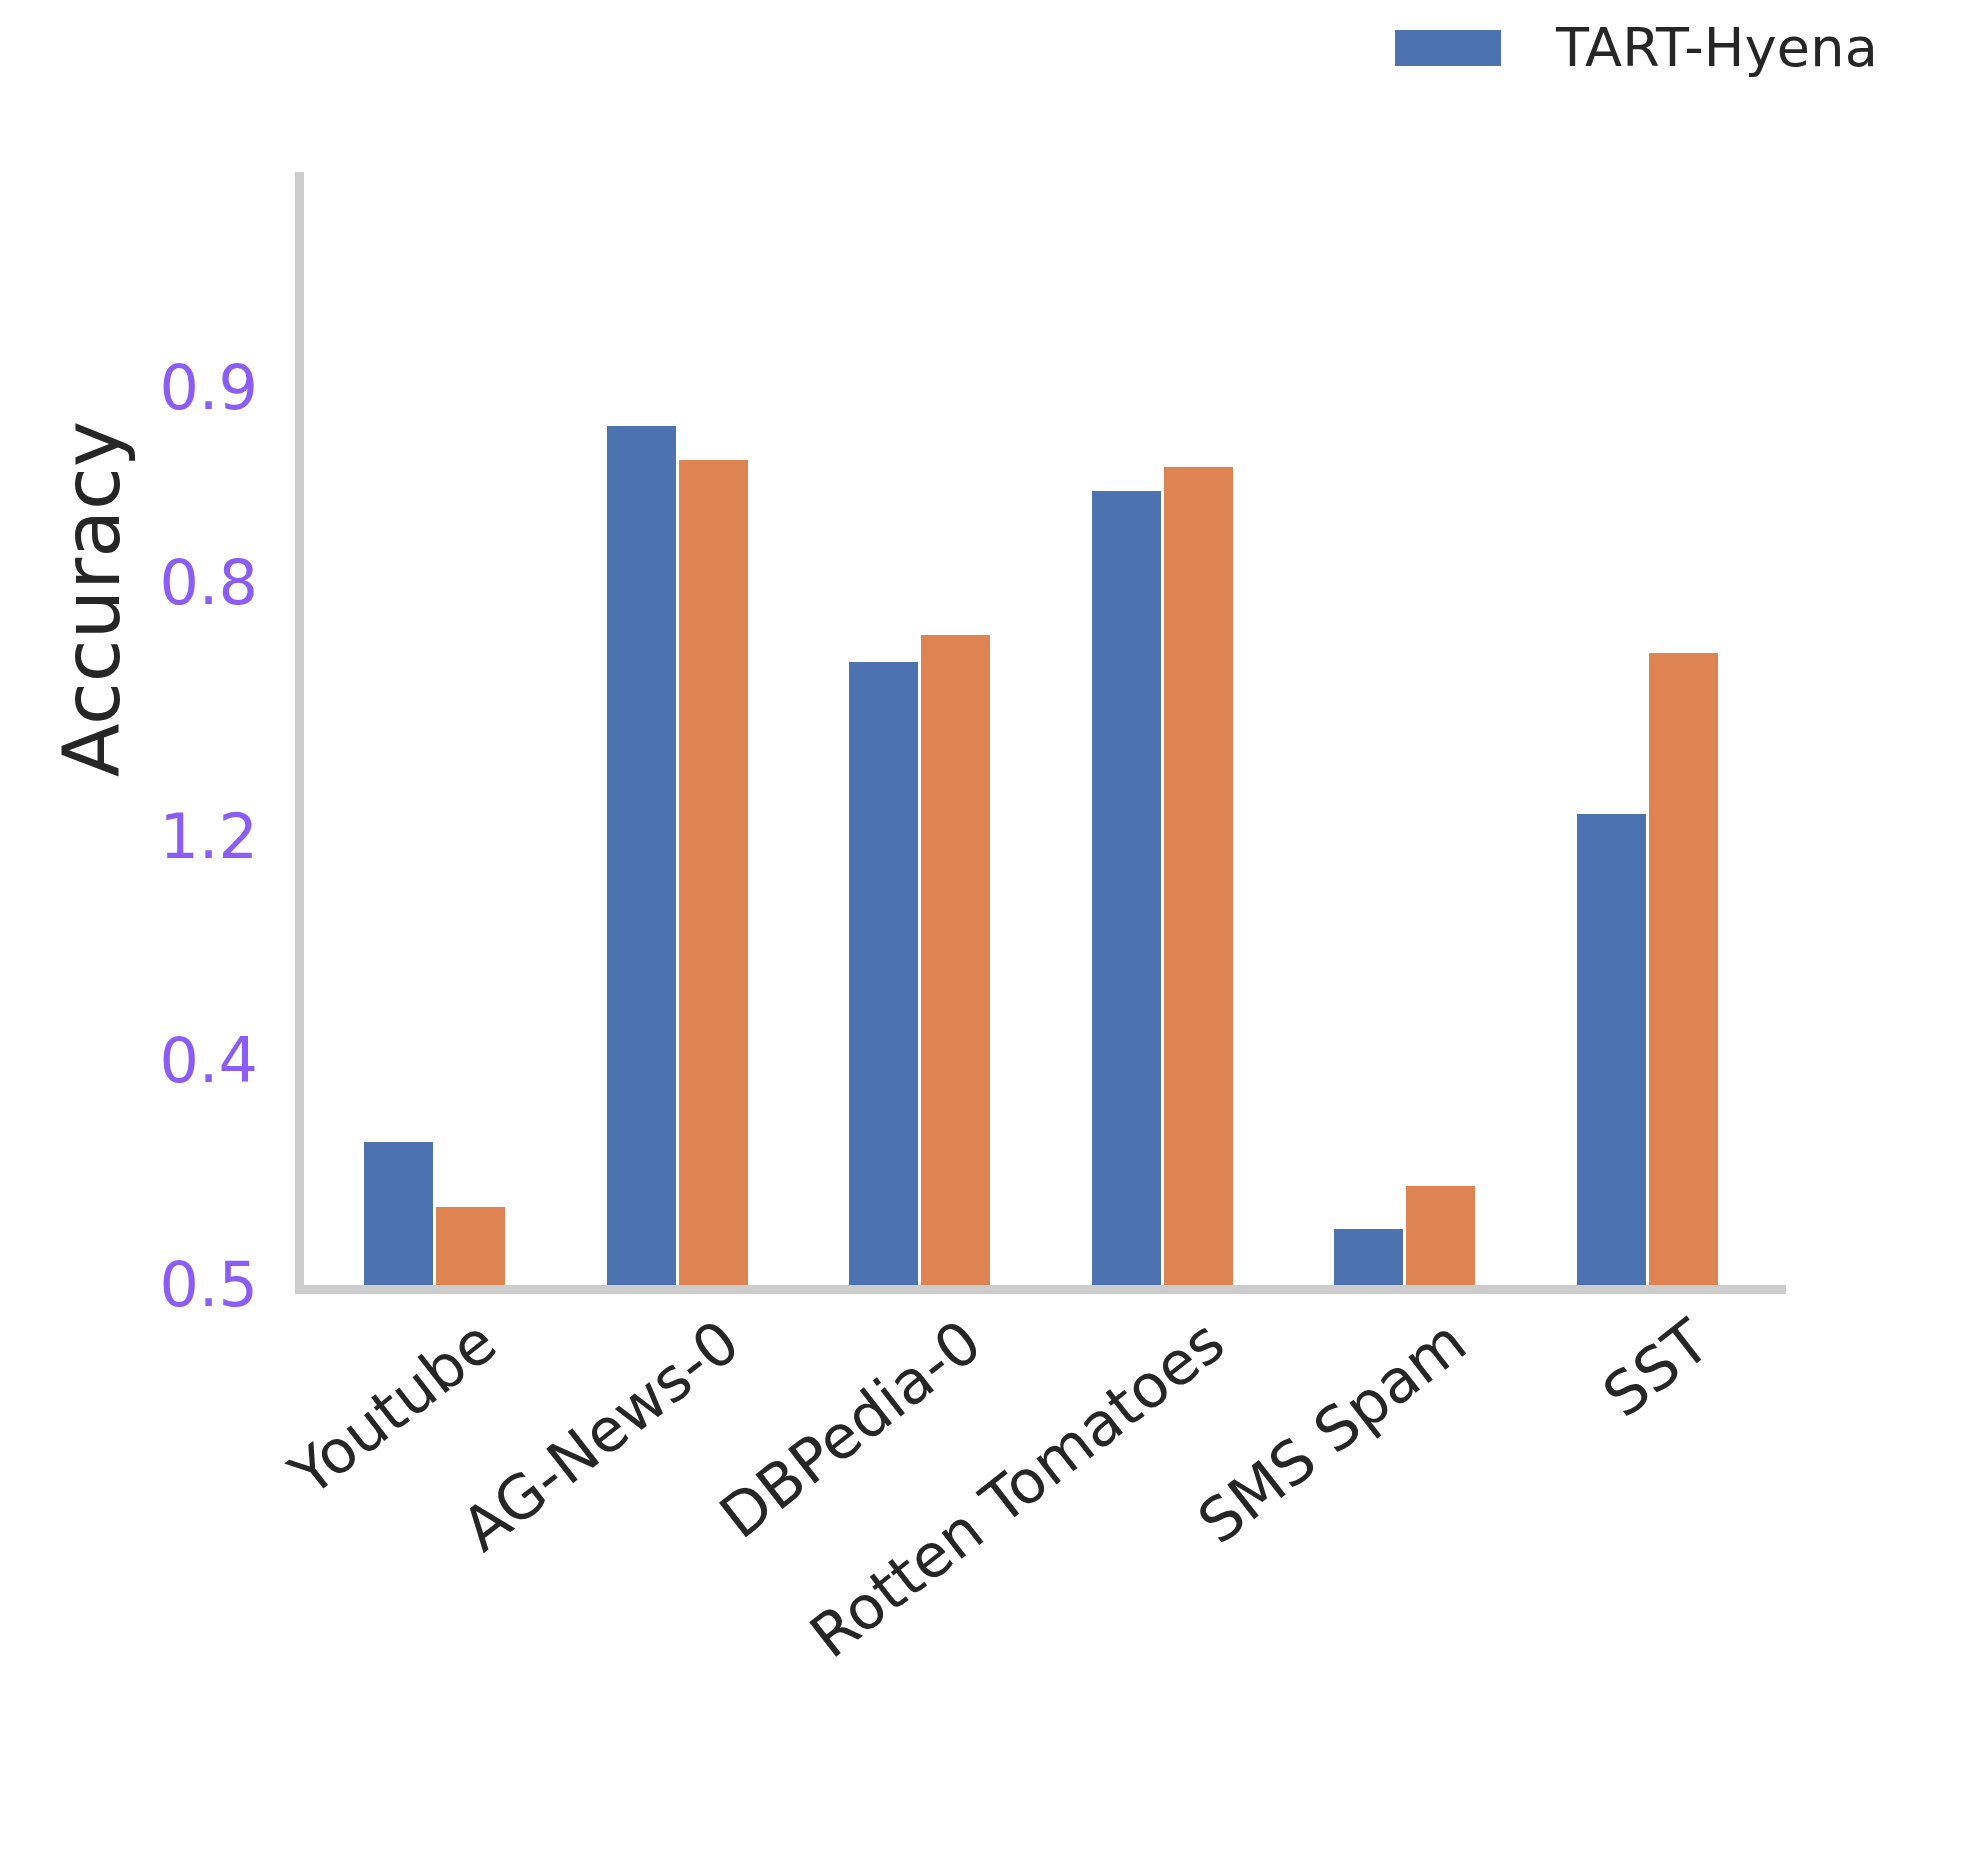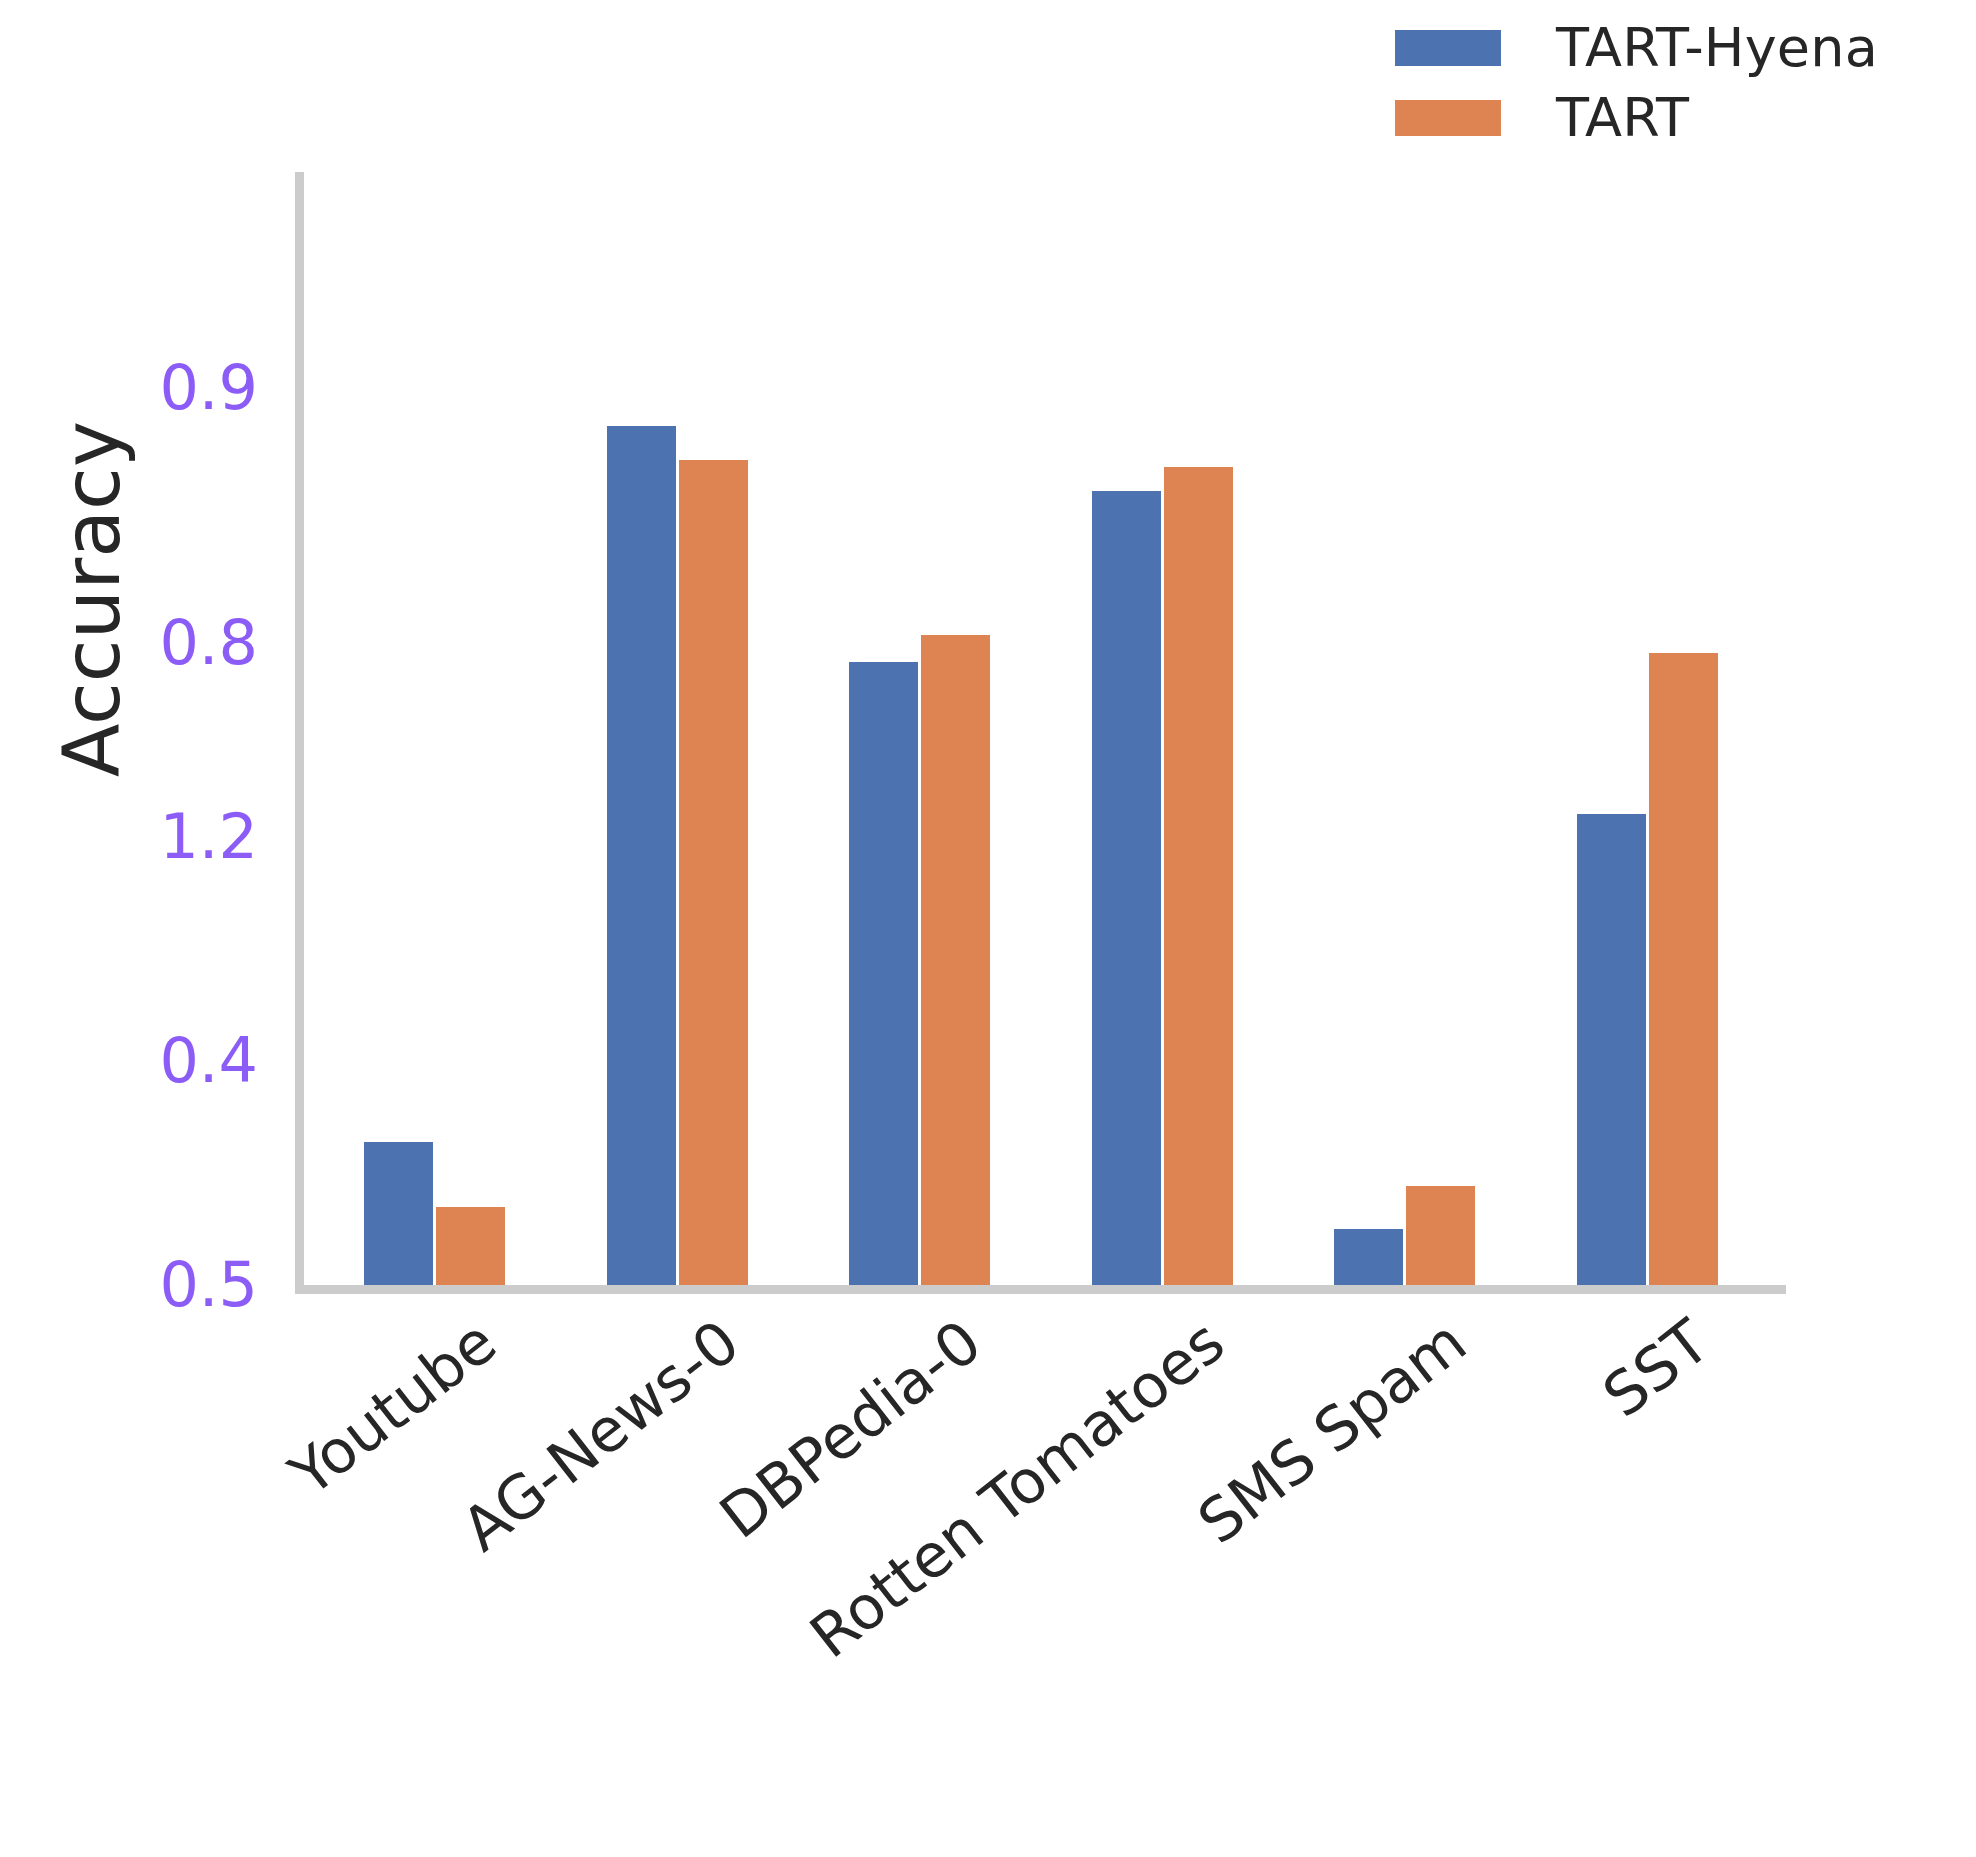--- a/index.html
+++ b/index.html
@@ -129,33 +129,29 @@
 </head>
 <body>
 
 <div id="figure">
 
   <div id="legend">
     <div class="legend-entry">
       <span class="legend-swatch" id="legend-swatch-0" style="background: rgb(76, 114, 176);"></span>
       <span class="legend-label">TART-Hyena</span>
     </div>
-    <div class="legend-entry">
-      <span class="legend-swatch" id="legend-swatch-1" style="background: rgb(221, 132, 82);"></span>
-      <span class="legend-label">TART</span>
-    </div>
   </div>
 
   <div id="y-axis-title">Accuracy</div>
 
   <div id="ytick-layer">
       <div class="ytick" style="top: 1285px;">0.5</div>
       <div class="ytick" style="top: 1060.83px;">0.4</div>
       <div class="ytick" style="top: 836.662px;">1.2</div>
-      <div class="ytick" style="top: 643px;">0.8</div>
+      <div class="ytick" style="top: 583px;">0.8</div>
       <div class="ytick" style="top: 388.323px;">0.9</div>
     </div>
 
   <div id="plot-area">
     <div id="y-spine"></div>
     <div id="x-spine"></div>
     <div id="bars-layer">
         <div class="bar series-0" style="left: 69px; height: 143.468px; background: rgb(76, 114, 176);"></div>
         <div class="bar series-1" style="left: 141px; height: 78.4592px; background: rgb(221, 132, 82);"></div>
         <div class="bar series-0" style="left: 312px; height: 858.568px; background: rgb(76, 114, 176);"></div>

